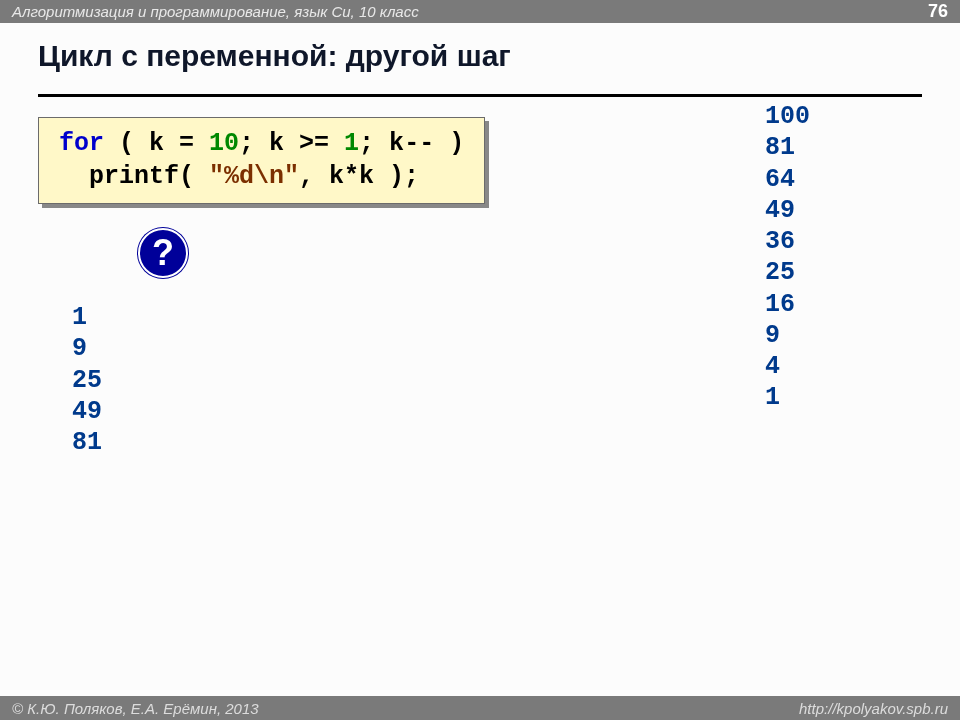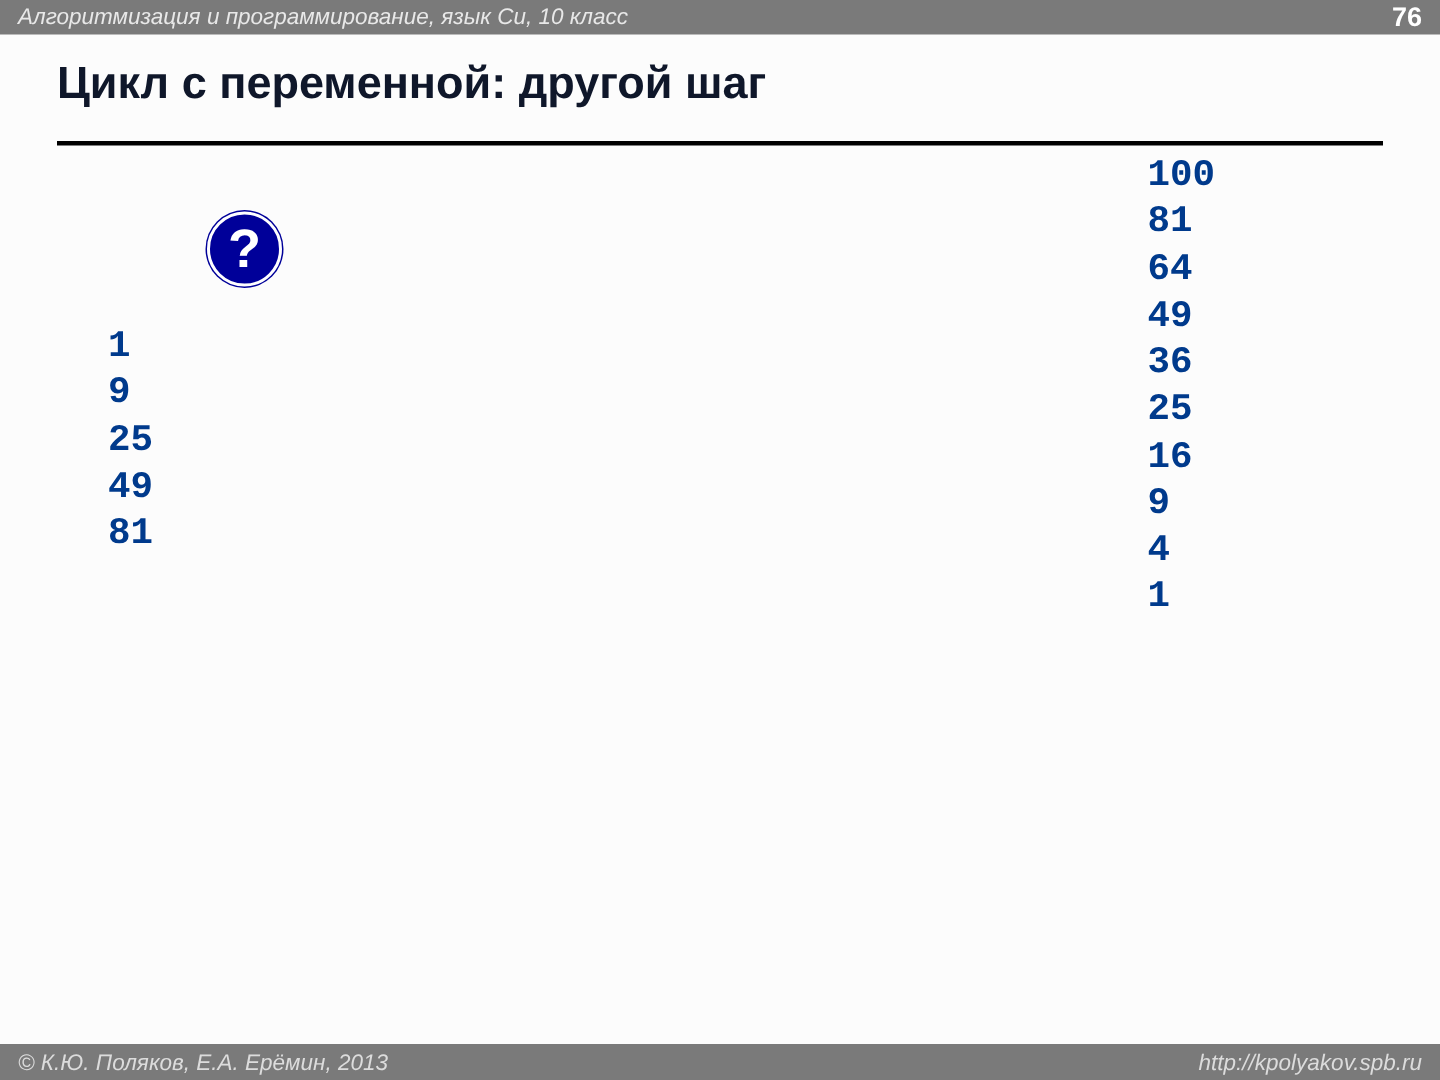--- a/index.html
+++ b/index.html
@@ -129,20 +129,22 @@
 <div class="header-bar">
   <span>Алгоритмизация и программирование, язык Си, 10 класс</span>
   <span class="page-number">76</span>
 </div>
 
 <div class="title">Цикл с переменной: другой шаг</div>
 <div class="title-underline"></div>
 
 <div class="content">
 
+  <div class="code-box"><span class="kw">for</span><span> ( k</span><span class="op"> = </span><span class="num">10</span><span>; k</span><span class="op"> &gt;= </span><span class="num">1</span><span>; k</span><span class="op">--</span><span> )</span>
+<span>  printf( </span><span class="str">"%d\n"</span><span>, k*k );</span></div>
 
   <div class="callout-row">
     <div class="q-badge">?</div>
   </div>
 
 
   <div class="output output-left">1
 9
 25
 49

